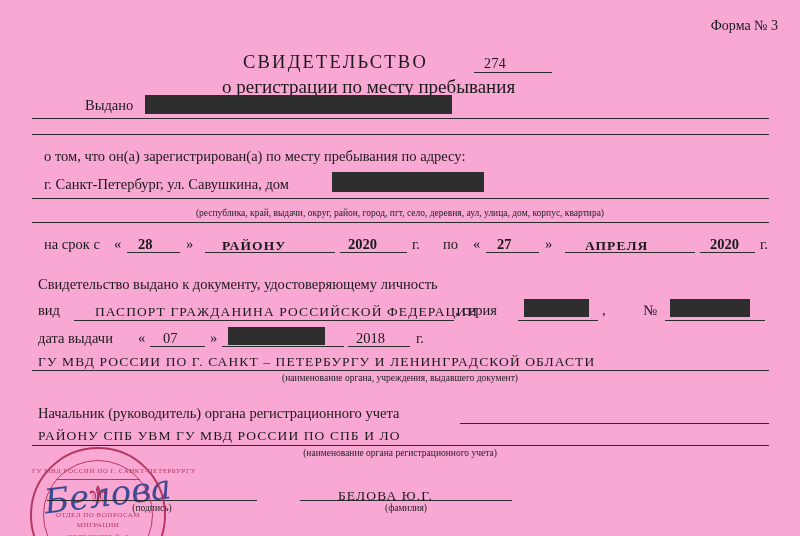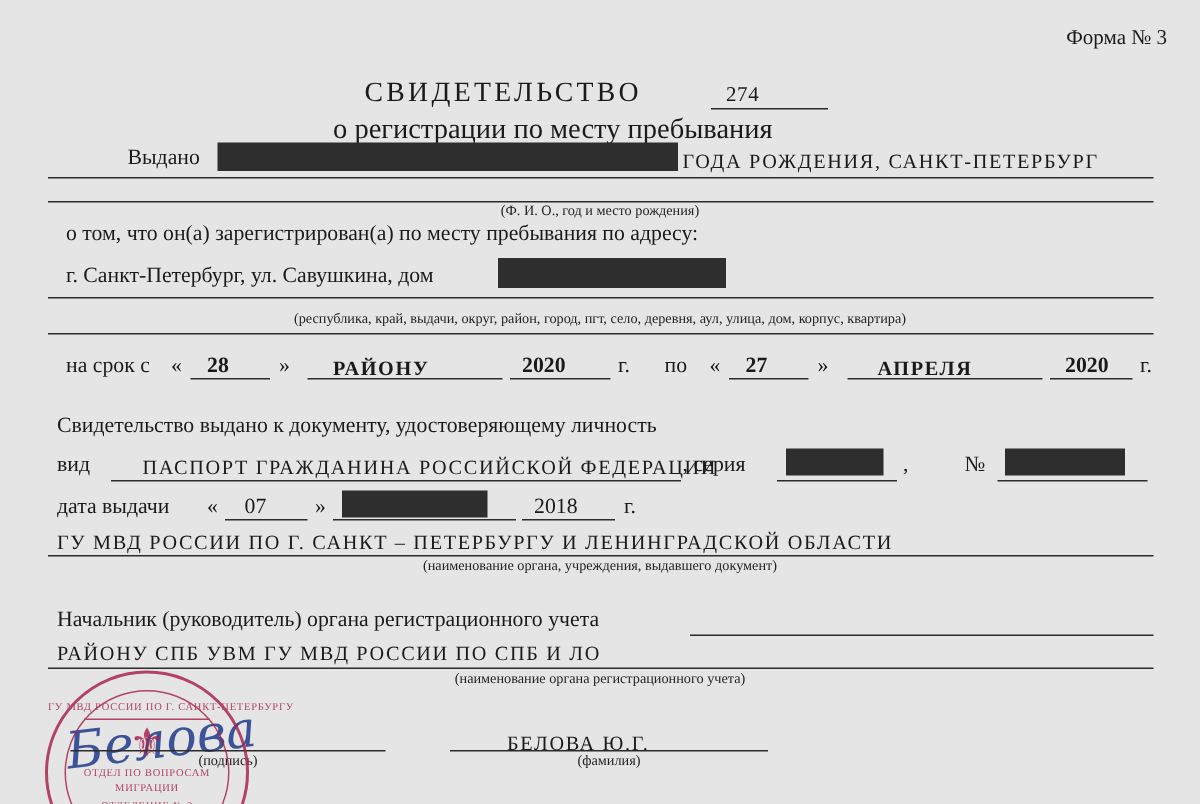--- a/index.html
+++ b/index.html
@@ -8,21 +8,21 @@
     background: #ffffff;
   }
   body {
     font-family: "Liberation Serif", serif;
     color: #1a1a1a;
   }
   #page {
     position: relative;
     width: 800px;
     height: 536px;
-    background: #e5e5e5;
+    background: #f9a8d4;
     overflow: hidden;
   }
   .line {
     position: absolute;
     border-bottom: 1px solid #2b2b2b;
     height: 0;
   }
   .redact {
     position: absolute;
     background: #2e2e2e;
@@ -127,24 +127,22 @@
 
   <div class="txt form-no">Форма № 3</div>
 
   <div class="txt title-main">СВИДЕТЕЛЬСТВО</div>
   <div class="line" style="left:474px; top:72px; width:78px;"></div>
   <div class="txt title-num">274</div>
   <div class="txt title-sub">о регистрации по месту пребывания</div>
 
   <div class="txt lbl" style="left:85px; top:97px;">Выдано</div>
   <div class="redact" style="left:145px; top:95px; width:307px; height:19px;"></div>
-  <div class="txt lbl-sp" style="left:455px; top:100px;">ГОДА РОЖДЕНИЯ, САНКТ-ПЕТЕРБУРГ</div>
   <div class="line" style="left:32px; top:118px; width:737px;"></div>
 
-  <div class="caption" style="left:0; right:0; top:136px;">(Ф. И. О., год и место рождения)</div>
   <div class="line" style="left:32px; top:134px; width:737px;"></div>
 
   <div class="txt lbl" style="left:44px; top:176px;">г. Санкт-Петербург, ул. Савушкина, дом</div>
   <div class="txt lbl" style="left:44px; top:148px;">о том, что он(а) зарегистрирован(а) по месту пребывания по адресу:</div>
   <div class="redact" style="left:332px; top:172px; width:152px; height:20px;"></div>
   <div class="line" style="left:32px; top:198px; width:737px;"></div>
   <div class="caption" style="left:0; right:0; top:208px;">(республика, край, выдачи, округ, район, город, пгт, село, деревня, аул, улица, дом, корпус, квартира)</div>
   <div class="line" style="left:32px; top:222px; width:737px;"></div>
 
   <div class="txt lbl" style="left:44px; top:236px;">на срок с</div>

